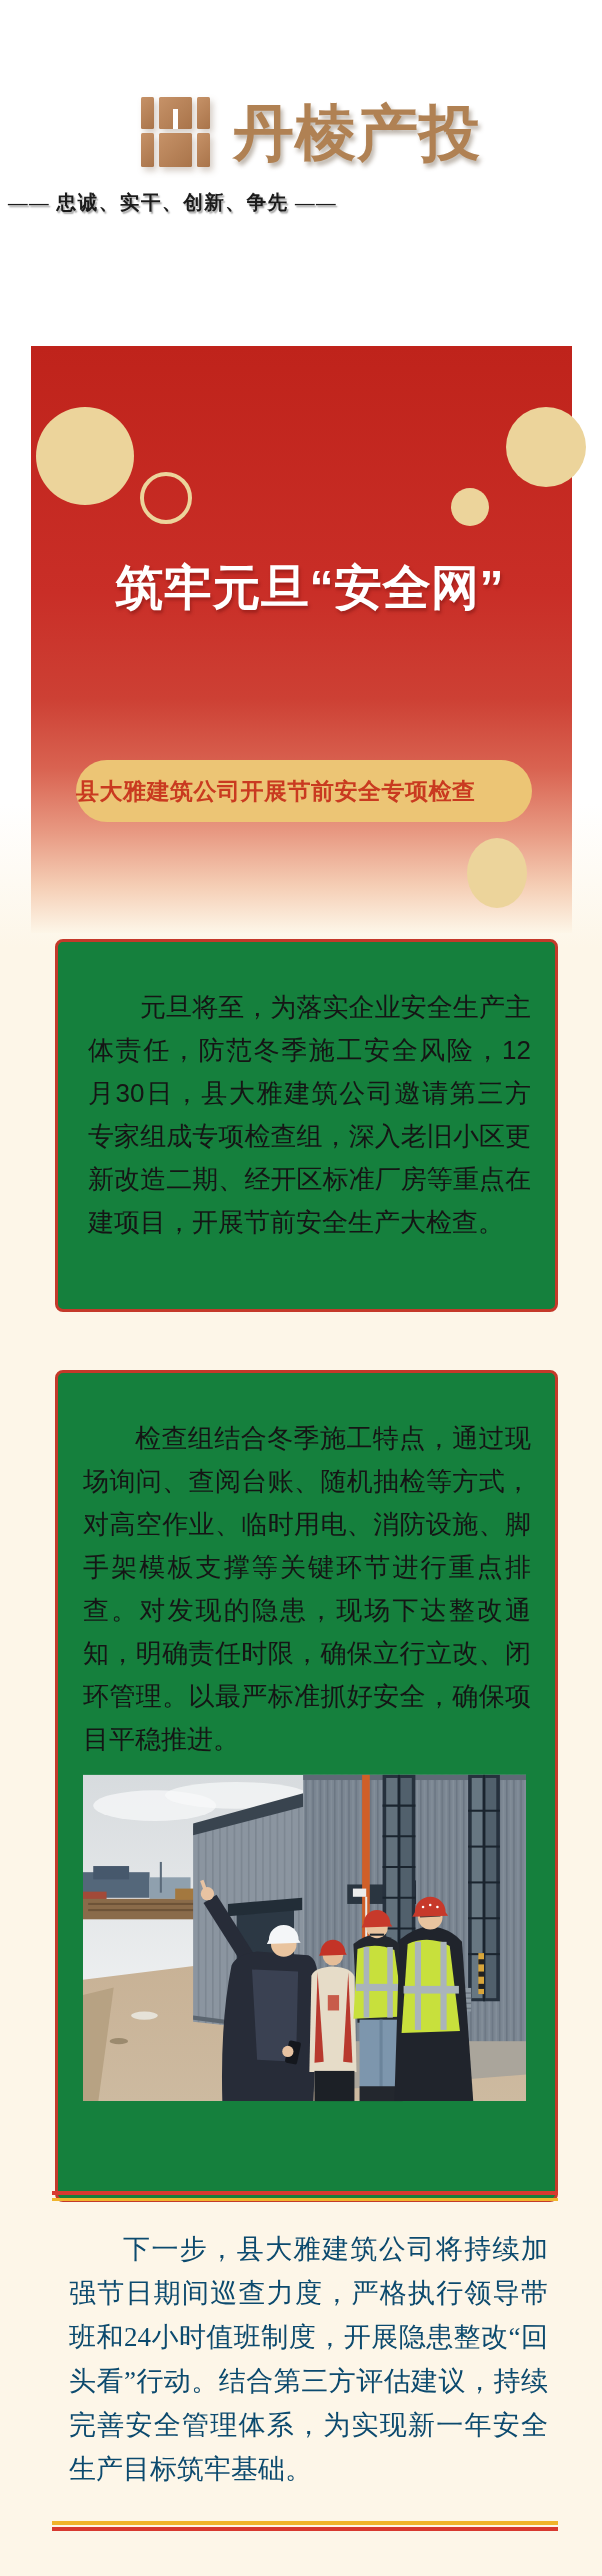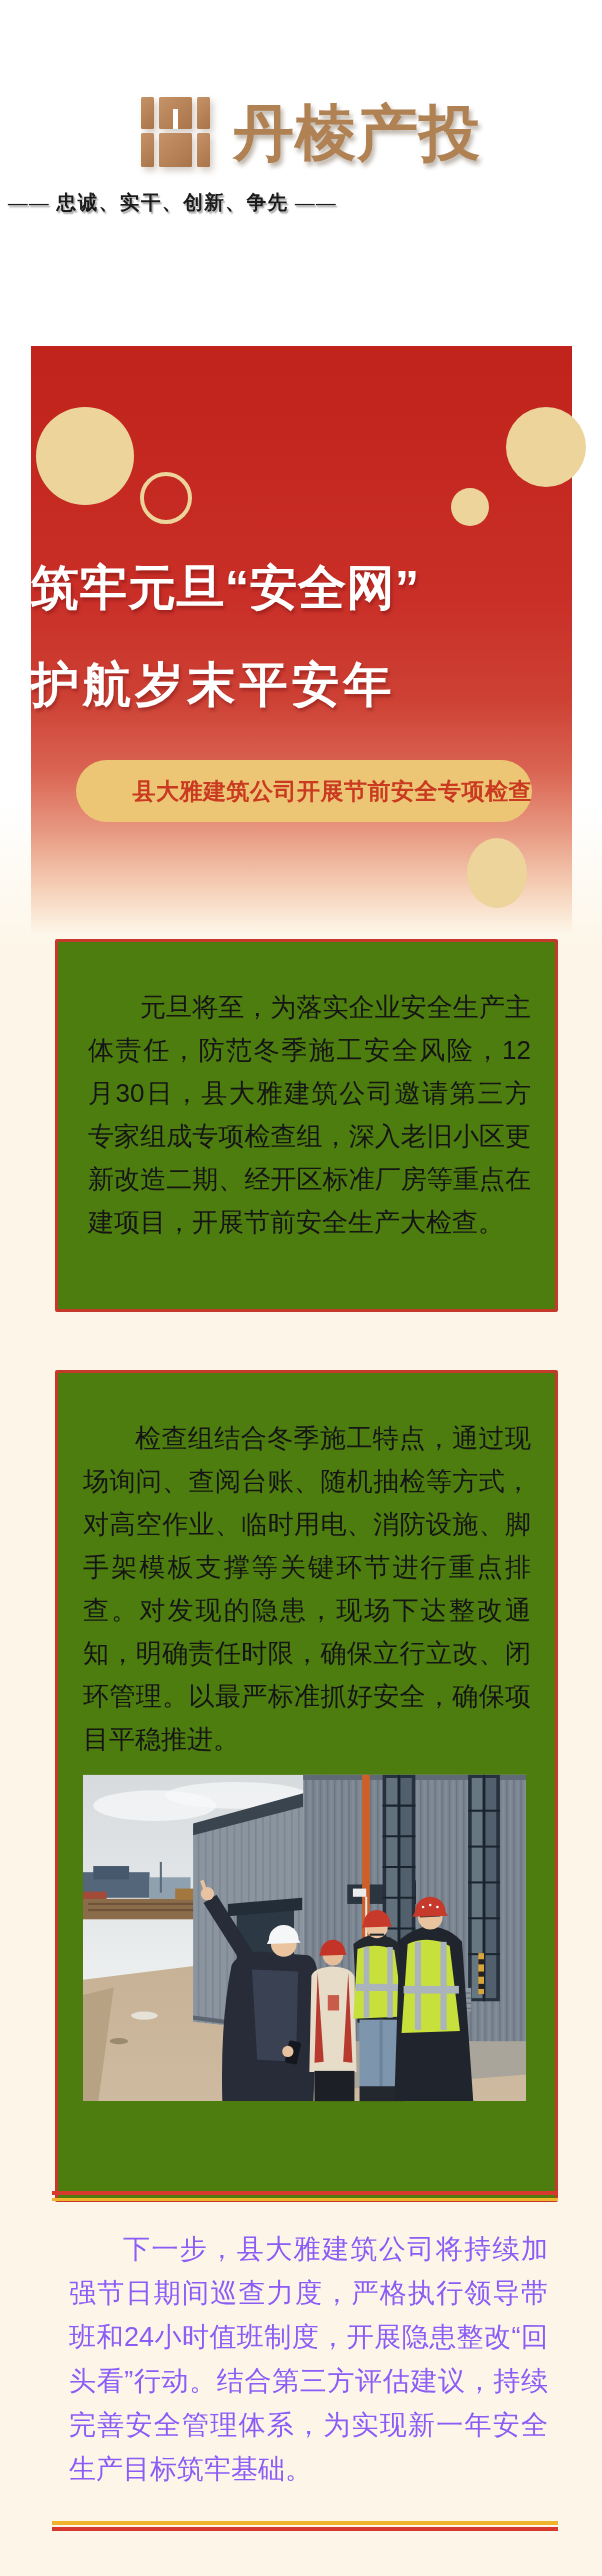--- a/index.html
+++ b/index.html
@@ -22,37 +22,37 @@
         font-size:19.6px;font-weight:bold;color:#1b1b1b;letter-spacing:1.5px;
         font-family:"Liberation Serif","DejaVu Serif",serif;text-shadow:1.5px 2.1px 1.5px rgba(0,0,0,.35);}
   
   .banner{position:absolute;left:31px;top:346px;width:541px;height:587px;
         background:linear-gradient(180deg,#bf231b 0%,#c92e27 42%,#cd4034 60%,#d96351 72%,#e89a83 83%,#f5ceb5 92%,#fdf6e8 100%);}
   .gold-circle-left{position:absolute;left:5.2px;top:61px;width:98px;height:98px;border-radius:50%;background:#ecd49b;}
   .gold-ring{position:absolute;left:109px;top:126px;width:44px;height:44px;border-radius:50%;border:4.1px solid #ecd49b;}
   .gold-circle-right{position:absolute;right:-14.4px;top:61px;width:80px;height:80px;border-radius:50%;background:#ecd49b;}
   .gold-circle-small{position:absolute;left:420px;top:142px;width:38px;height:38px;border-radius:50%;background:#ecd49b;}
   .gold-ellipse-bottom{position:absolute;left:436px;top:492px;width:60px;height:70px;border-radius:50%;background:#ecd49b;}
-  .banner-title{position:absolute;left:0;width:473px;text-align:left;color:#ffffff;
+  .banner-title{position:absolute;left:0;width:473px;text-align:right;color:#ffffff;
         font-size:48px;font-weight:bold;letter-spacing:0.5px;text-shadow:1.5px 2.6px 3.1px rgba(90,10,10,.35);white-space:nowrap;}
   .banner-title.l1{top:210px;}
   .banner-title.l2{top:307px;letter-spacing:4.1px;}
   .ribbon{position:absolute;left:45px;top:414px;width:456px;height:62px;border-radius:31px;
-        background:#ecc575;text-align:right;line-height:62px;font-size:23px;font-weight:bold;
+        background:#ecc575;text-align:left;line-height:62px;font-size:23px;font-weight:bold;
         color:#c93a20;letter-spacing:0.5px;}
   
-  .card{position:absolute;left:55px;width:503px;box-sizing:border-box;background:#4d7c0f;
-        border:3.1px solid #c4392a;border-radius:2px;}
+  .card{position:absolute;left:55px;width:503px;box-sizing:border-box;background:#15803d;
+        border:3.1px solid #c4392a;border-radius:8px;}
   .card1{top:939px;height:373px;padding:44px 24px 26px 30px;}
   .card2{top:1370px;height:832px;padding:44px 24px 39px 25px;}
   .card p{margin:0;font-size:26px;line-height:43px;color:#151515;text-align:justify;text-indent:2em;}
   .photo-wrap{margin-top:13.4px;width:443px;height:328px;overflow:hidden;}
   
   .para3{position:absolute;left:69px;top:2227px;width:479px;font-size:27px;line-height:44px;
-        color:#8b5cf6;text-align:justify;text-indent:2em;margin:0;}
+        color:#0c4a6e;text-align:justify;text-indent:2em;margin:0;font-family:Liberation Serif, serif;}
   
   .divider{position:absolute;left:52px;width:506px;}
   .divider .red{height:4.1px;background:#d8392f;}
   .divider .yellow{height:3.6px;background:#f0b42c;}
   .divider .gap{height:2.6px;}
   .divider.top{top:2191px;}
   .divider.bottom{top:2521px;}
 </style>
 </head>
 <body>
@@ -70,21 +70,20 @@
   <div class="tagline">—— 忠诚、实干、创新、争先 ——</div>
 </div>
 
 <div class="banner">
   <div class="gold-circle-left"></div>
   <div class="gold-ring"></div>
   <div class="gold-circle-right"></div>
   <div class="gold-circle-small"></div>
   <div class="gold-ellipse-bottom"></div>
   <div class="banner-title l1">筑牢元旦“安全网”</div>
-  <div class="banner-title l2">护航岁末平安年</div>
   <div class="ribbon">县大雅建筑公司开展节前安全专项检查</div>
 </div>
 
 <div class="card card1">
   <p>元旦将至，为落实企业安全生产主体责任，防范冬季施工安全风险，12月30日，县大雅建筑公司邀请第三方专家组成专项检查组，深入老旧小区更新改造二期、经开区标准厂房等重点在建项目，开展节前安全生产大检查。</p>
 </div>
 
 <div class="card card2">
   <p>检查组结合冬季施工特点，通过现场询问、查阅台账、随机抽检等方式，对高空作业、临时用电、消防设施、脚手架模板支撑等关键环节进行重点排查。对发现的隐患，现场下达整改通知，明确责任时限，确保立行立改、闭环管理。以最严标准抓好安全，确保项目平稳推进。</p>
   <div class="photo-wrap">

